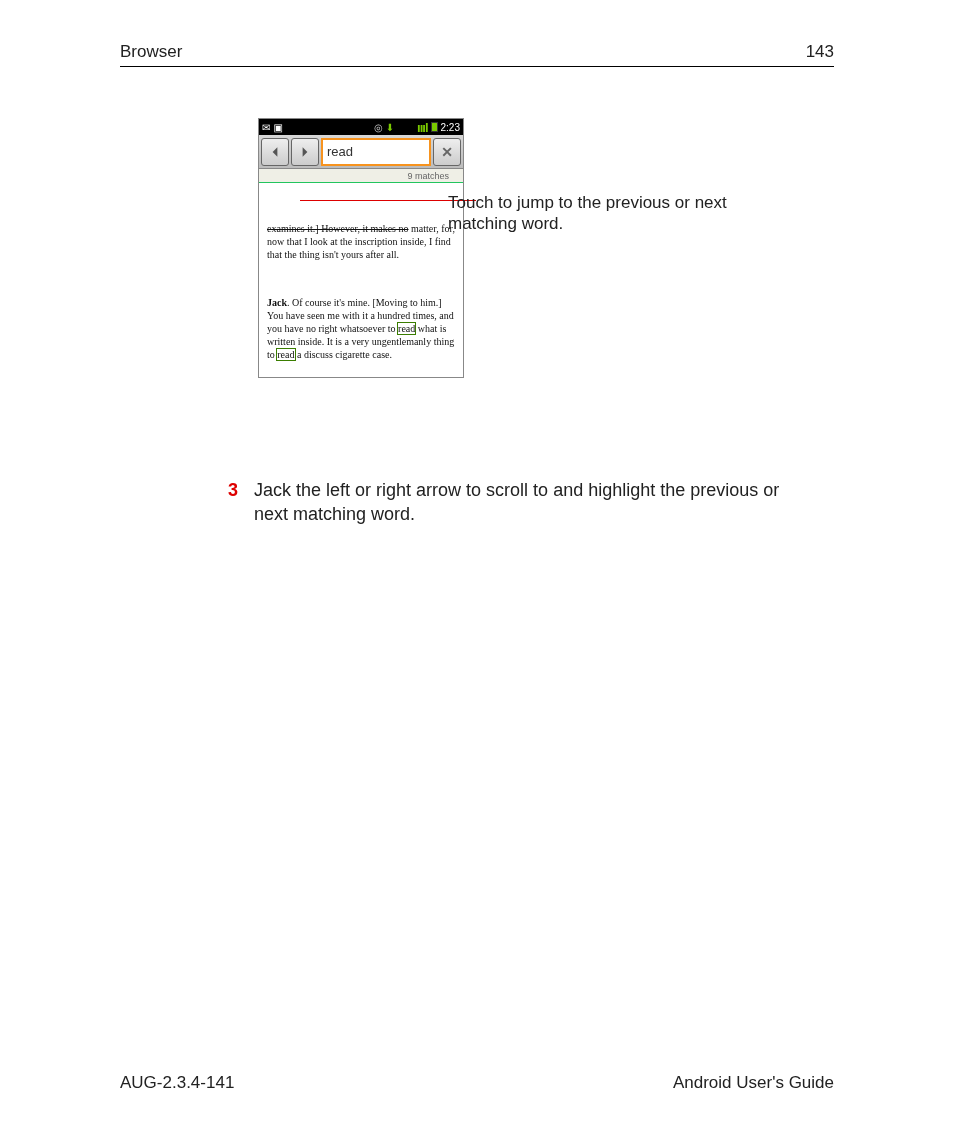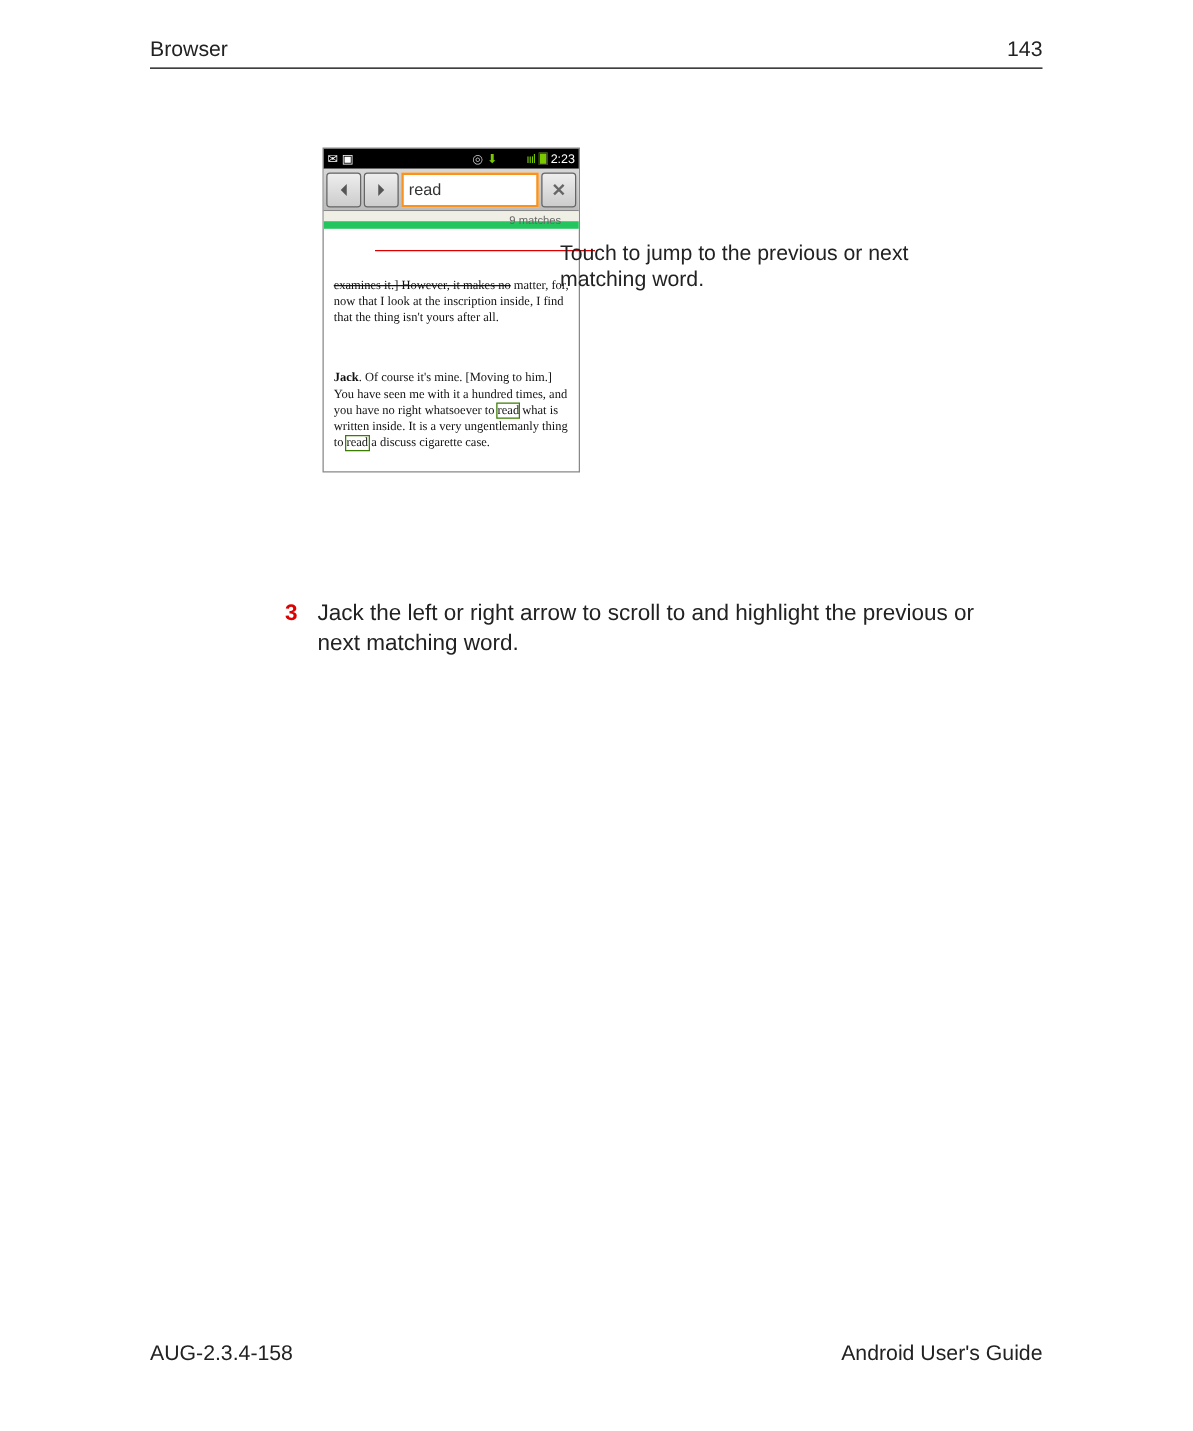--- a/index.html
+++ b/index.html
@@ -1,33 +1,33 @@
 <!DOCTYPE html>
 <html><head>
 <meta charset="utf-8">
 <style>
   * { box-sizing: border-box; margin: 0; padding: 0; }
   html, body { width: 954px; height: 1145px; background: #fff; font-family: Arial, Helvetica, sans-serif; color: #222; }
   .page { position: relative; width: 954px; height: 1145px; }
-  .header { position: absolute; top: 30px; left: 120px; right: 120px; display: flex; justify-content: space-between; font-size: 17px; color: #222; }
+  .header { position: absolute; top: 42px; left: 120px; right: 120px; display: flex; justify-content: space-between; font-size: 17px; color: #222; }
   .header .rule { position: absolute; top: 24px; left: 0; right: 0; height: 1px; background: #000; }
   .footer { position: absolute; bottom: 52px; left: 120px; right: 120px; display: flex; justify-content: space-between; font-size: 17px; color: #222; }
   .phone-wrap { position: absolute; top: 118px; left: 258px; }
   .phone { width: 206px; border: 1px solid #888; background: #fff; }
   .statusbar { height: 16px; background: #000; color: #fff; display: flex; align-items: center; justify-content: space-between; font-size: 10px; padding: 0 3px; }
   .status-left { display: flex; gap: 3px; }
   .status-right { display: flex; align-items: center; gap: 3px; }
-  .status-right .sig { color: #7ac900; font-weight: normal; font-size: 10px; letter-spacing: -1px; padding-left: 20px;}
+  .status-right .sig { color: #7ac900; font-weight: bold; font-size: 13px; letter-spacing: -1px; padding-left: 20px;}
   .status-right .batt { width: 7px; height: 10px; background: #7ac900; border: 1px solid #333; }
   .findbar { height: 34px; background: linear-gradient(#d7d7d7,#bcbcbc); display: flex; align-items: center; padding: 2px; gap: 2px; border-bottom: 1px solid #888;}
   .nav-btn { width: 28px; height: 28px; background: linear-gradient(#eee,#ccc); border: 1px solid #666; border-radius: 3px; display: flex; align-items: center; justify-content: center; }
   .nav-btn svg { width: 12px; height: 12px; }
   .search-box { flex: 1; height: 28px; border: 2px solid #f7931e; background: #fff; display: flex; align-items: center; padding: 0 4px; font-size: 13px; color: #333; }
   .close-btn { width: 28px; height: 28px; background: linear-gradient(#eee,#ccc); border: 1px solid #666; border-radius: 3px; display: flex; align-items: center; justify-content: center; color: #666; font-weight: bold; font-size: 14px;}
-  .matches-row { height: 14px; background: #efefe6; font-size: 9px; color: #666; text-align: right; padding-right: 14px; line-height: 14px; border-bottom: 6px solid #22c55e;}
+  .matches-row { height: 14px; background: #efefe6; font-size: 9px; color: #666; text-align: right; padding-right: 14px; line-height: 14px; border-bottom: 1px solid #22c55e;}
   .webview { padding: 4px 8px 10px 8px; font-family: Georgia, 'Times New Roman', serif; font-size: 10px; line-height: 1.28; color: #111; }
   .webview p { margin-bottom: 6px; margin-top: 36px; }
   .strike { text-decoration: line-through; }
   .hl-current { background: #7ac900; outline: 1px solid #3a7d00; }
   .hl { outline: 1px solid #3a7d00; }
   .callout { position: absolute; top: 192px; left: 448px; width: 310px; font-size: 17px; line-height: 1.25; color: #222; }
   .callout-line { position: absolute; top: 200px; left: 300px; width: 176px; height: 1px; background: #d00; }
   .step { position: absolute; top: 478px; left: 228px; right: 140px; display: flex; gap: 16px; font-size: 18px; line-height: 1.35; }
   .step-num { color: #d00; font-weight: bold; }
 </style>
@@ -84,16 +84,16 @@
 
   <div class="callout-line"></div>
   <div class="callout">Touch to jump to the previous or next matching word.</div>
 
   <div class="step">
     <span class="step-num">3</span>
     <span>Jack the left or right arrow to scroll to and highlight the previous or next matching word.</span>
   </div>
 
   <div class="footer">
-    <span>AUG-2.3.4-158</span>
+    <span>AUG-2.3.4-141</span>
     <span>Android User's Guide</span>
   </div>
 </div>
 
 </body></html>

